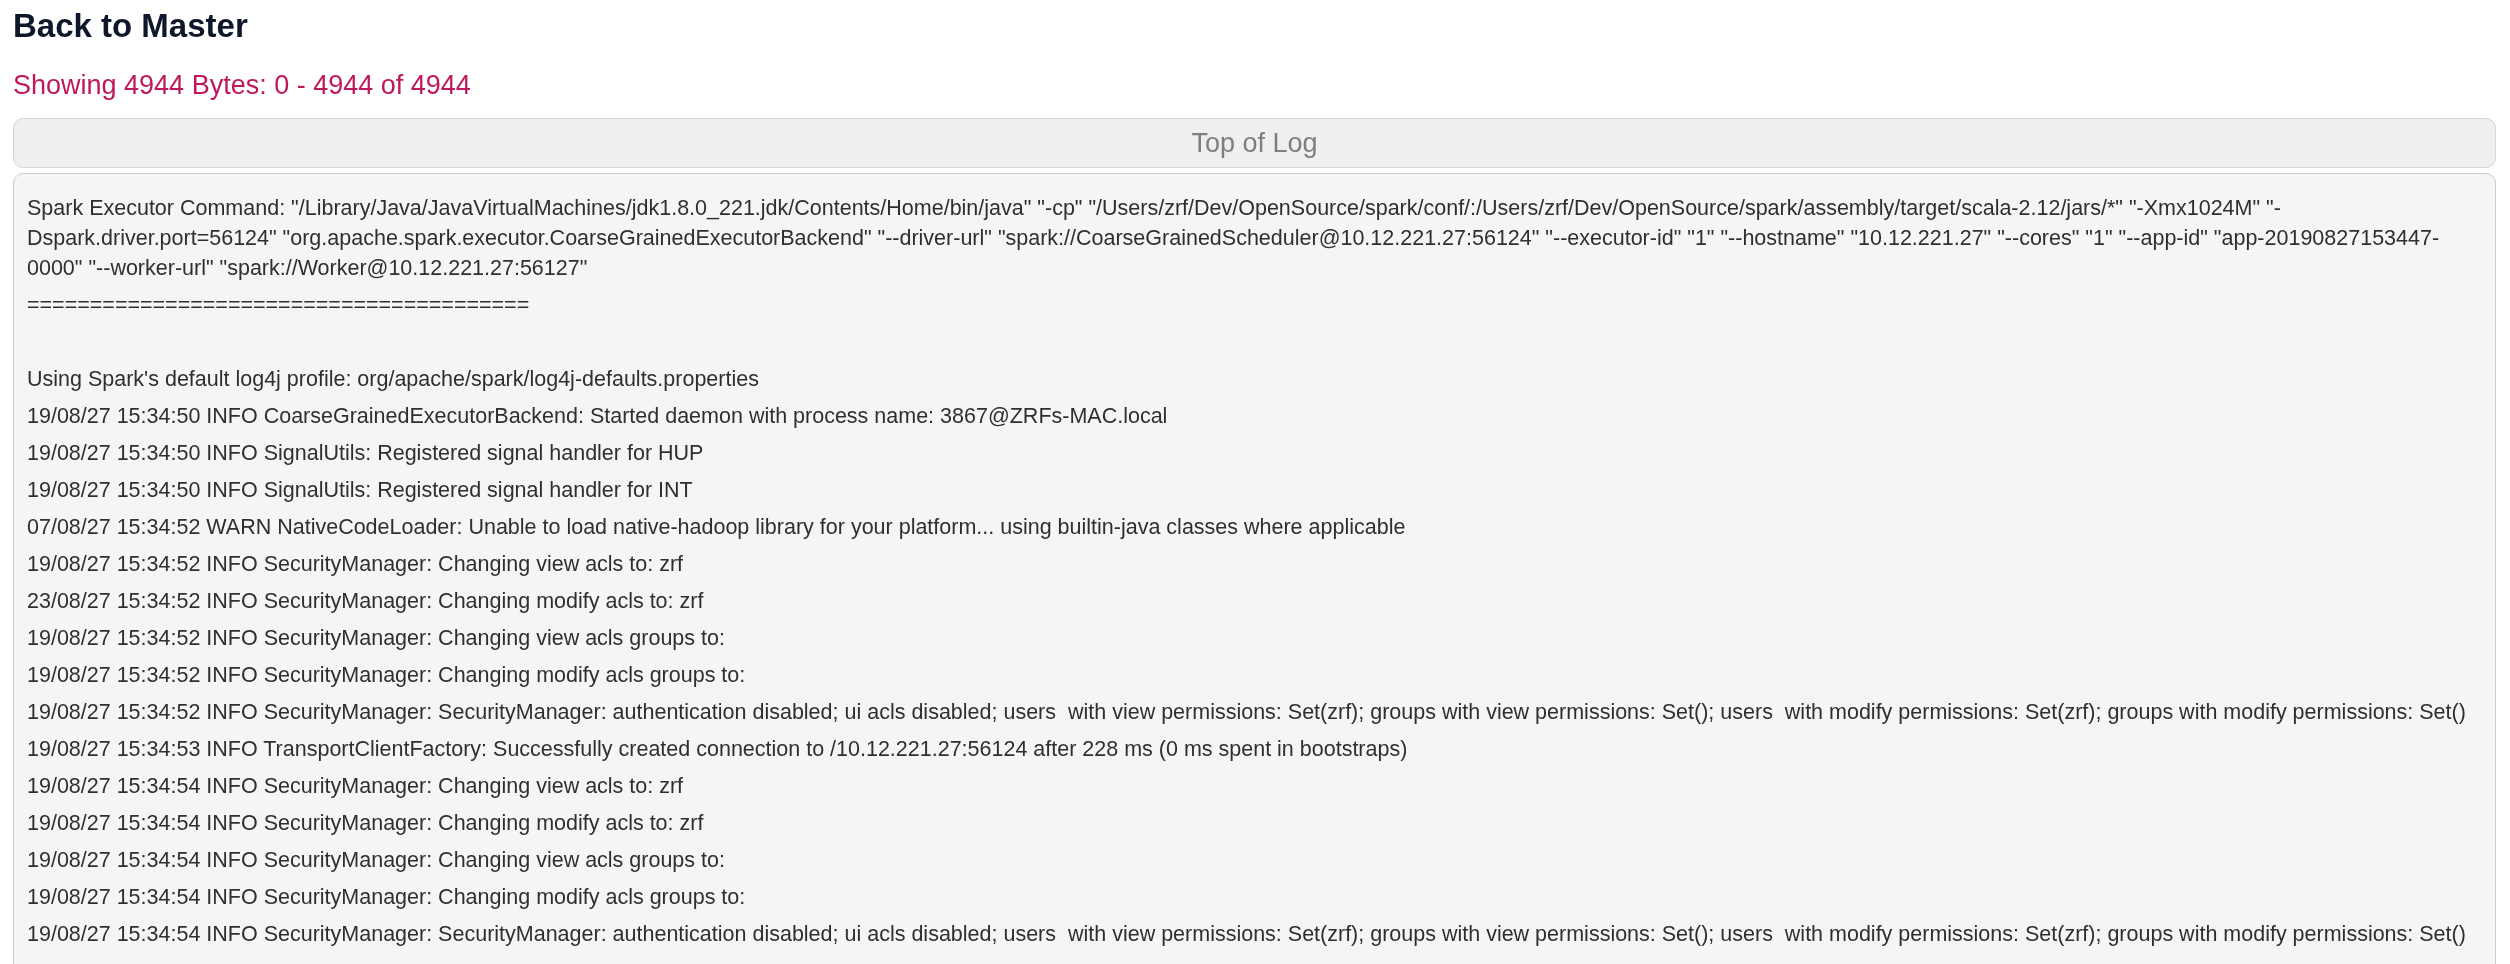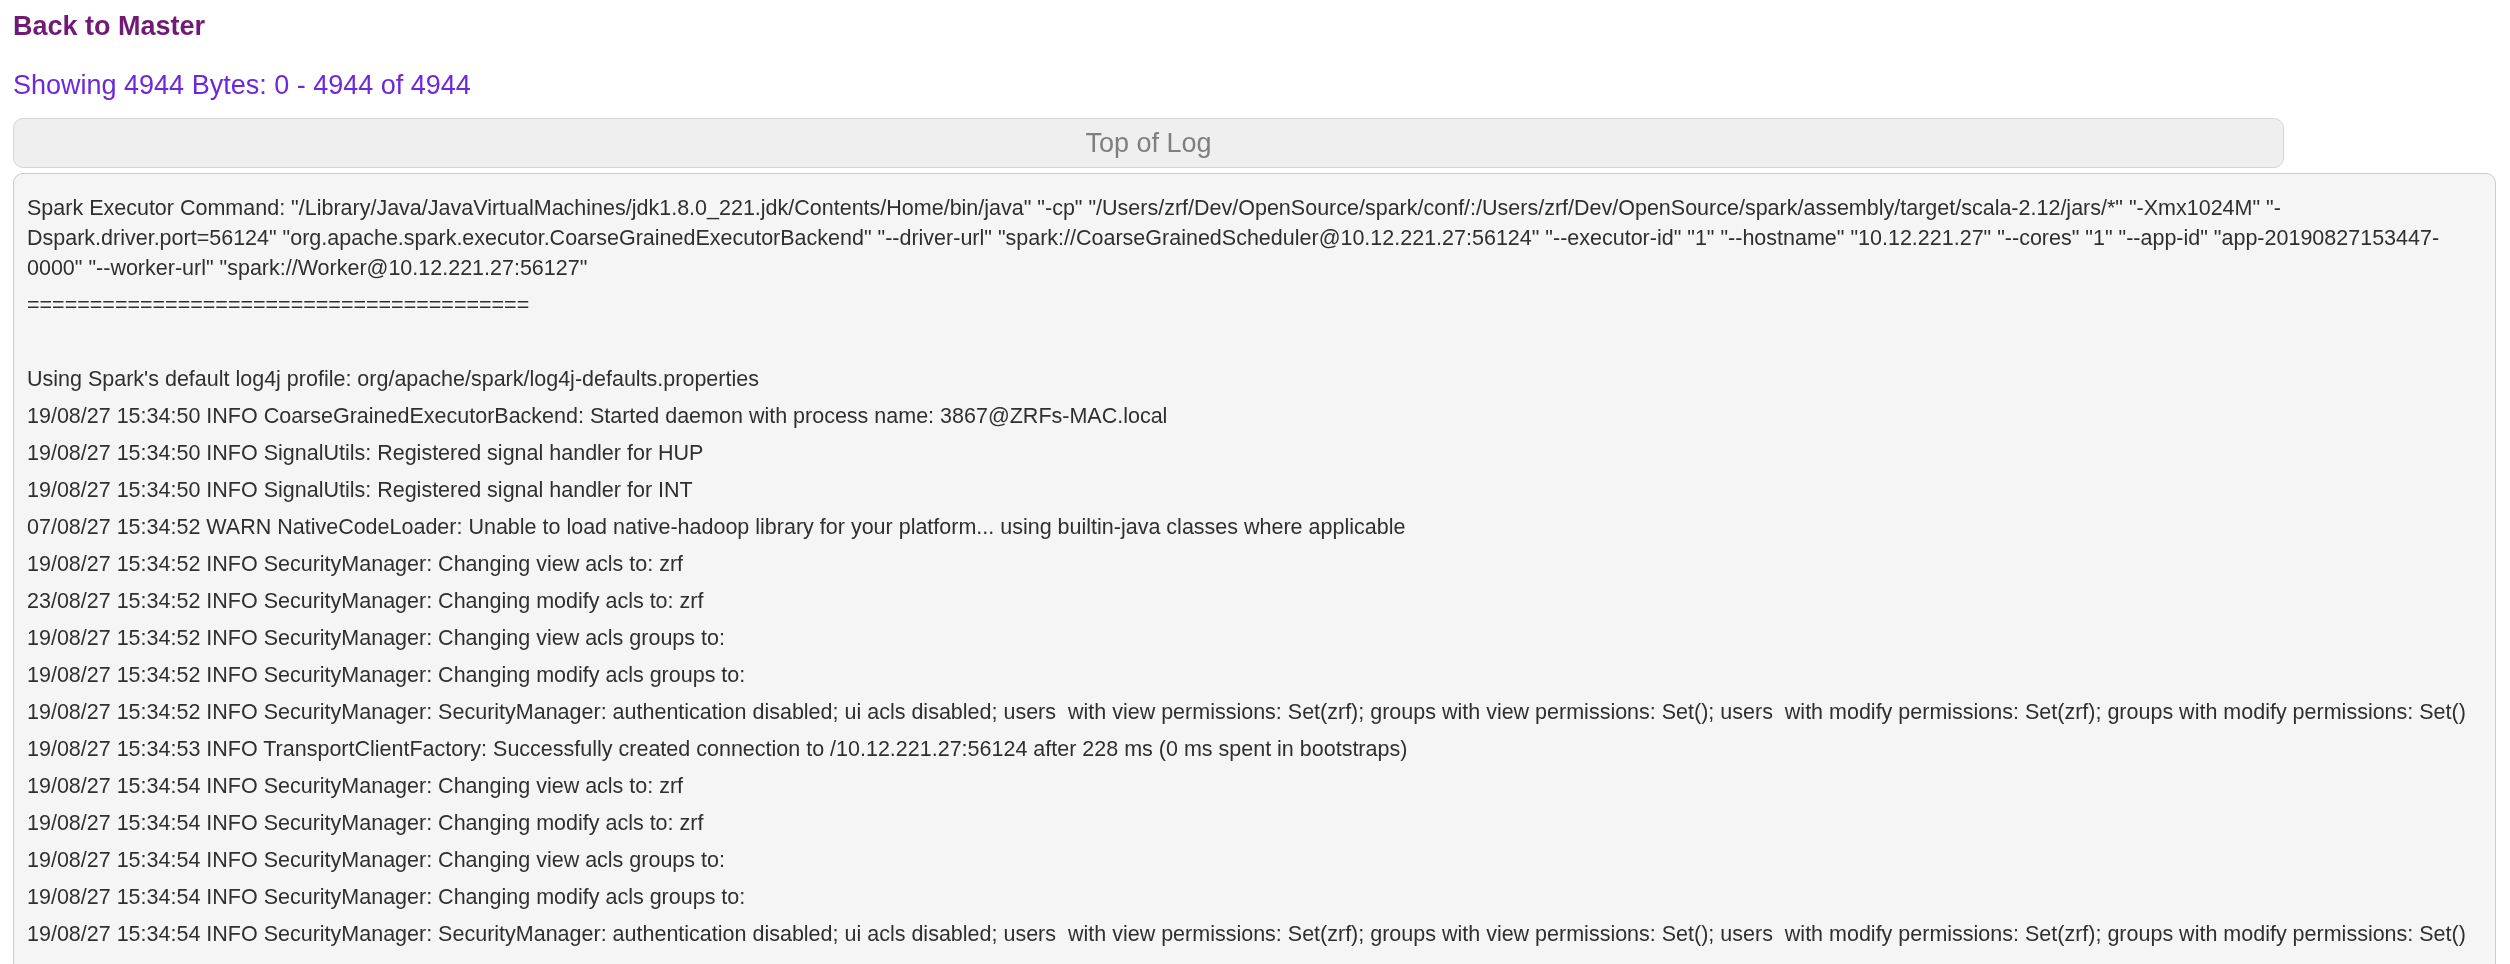--- a/index.html
+++ b/index.html
@@ -13,37 +13,37 @@
   }
   .page {
     box-sizing: border-box;
     width: 2510px;
     height: 964px;
     padding: 10px 14px 0 13px;
     overflow: hidden;
   }
   .back-link {
     display: inline-block;
-    color: #701a75;
-    font-size: 27px;
+    color: #0f172a;
+    font-size: 33px;
     font-weight: 600;
     line-height: 32px;
     text-decoration: none;
     cursor: pointer;
   }
   .showing {
     margin-top: 26px;
-    color: #6d28d9;
+    color: #be185d;
     font-size: 27px;
     line-height: 34px;
   }
   .log-header-bar {
     box-sizing: border-box;
     margin-top: 16px;
-    width: 2271px;
+    width: 2483px;
     height: 50px;
     background: #efefef;
     border: 1px solid #d5d5d5;
     border-radius: 10px;
     text-align: center;
     line-height: 48px;
     color: #7f7f7f;
     font-size: 27px;
   }
   .log-box {

